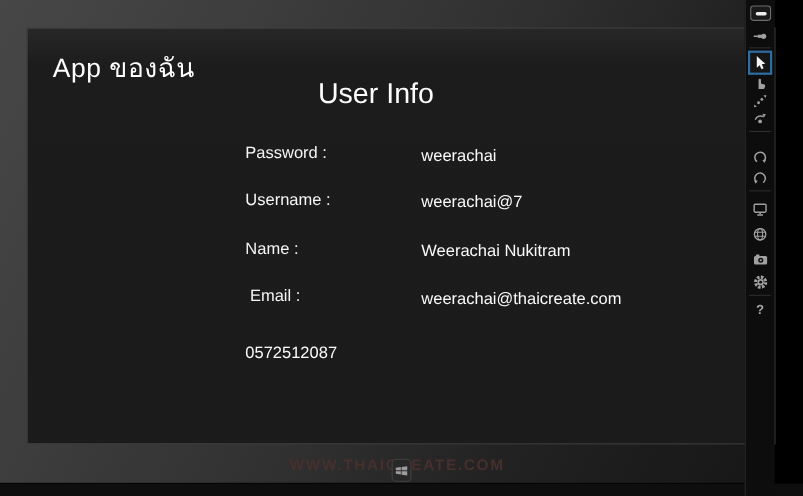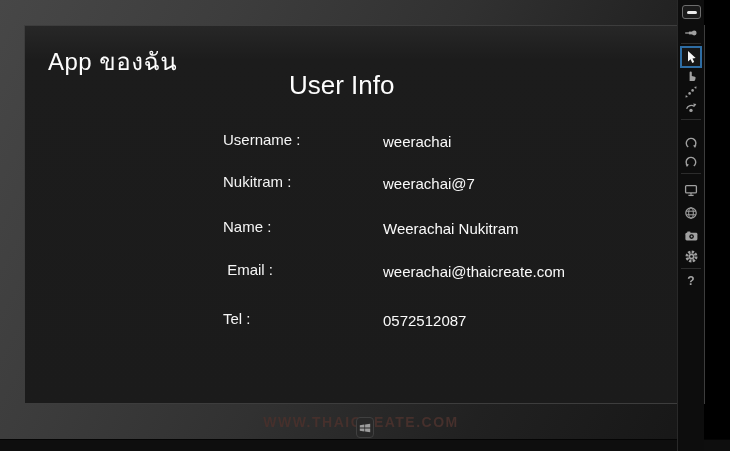--- a/index.html
+++ b/index.html
@@ -38,37 +38,36 @@
 </head>
 <body>
 
 <div class="simulator">
 
   <div class="screen">
     <div class="app-title">App ของฉัน</div>
     <div class="page-heading">User Info</div>
 
     <div class="row" style="top:105px">
-      <span class="label">Username :</span>
+      <span class="label">Password :</span>
       <span class="value">weerachai</span>
     </div>
     <div class="row" style="top:147px">
-      <span class="label">Nukitram :</span>
+      <span class="label">Username :</span>
       <span class="value">weerachai@7</span>
     </div>
     <div class="row" style="top:235px">
       <span class="label"> Email :</span>
       <span class="value">weerachai@thaicreate.com</span>
     </div>
     <div class="row" style="top:192px">
       <span class="label">Name :</span>
       <span class="value">Weerachai Nukitram</span>
     </div>
     <div class="row" style="top:284px">
-      <span class="label">Tel :</span>
       <span class="value">0572512087</span>
     </div>
   </div>
 
   <div class="watermark">WWW.THAICREATE.COM</div>
 
   <button class="home-button">
     <svg width="12" height="12" viewBox="0 0 12 12">
       <g fill="#9c9c9c">
         <polygon points="0.8,3.3 5.4,2.6 5.4,5.6 0.8,5.6"></polygon>

